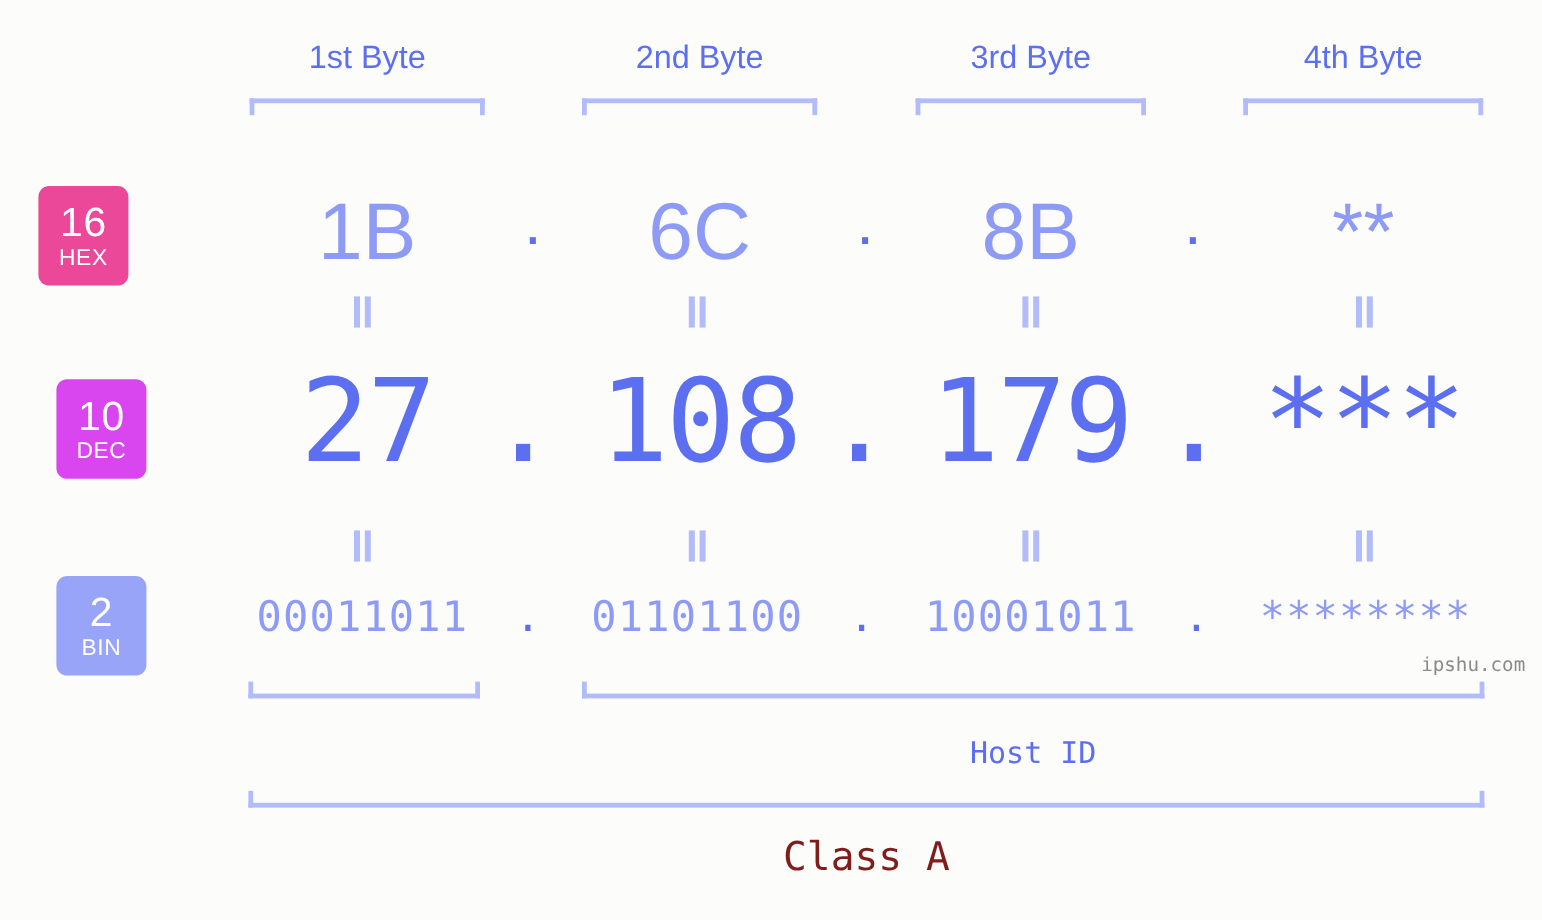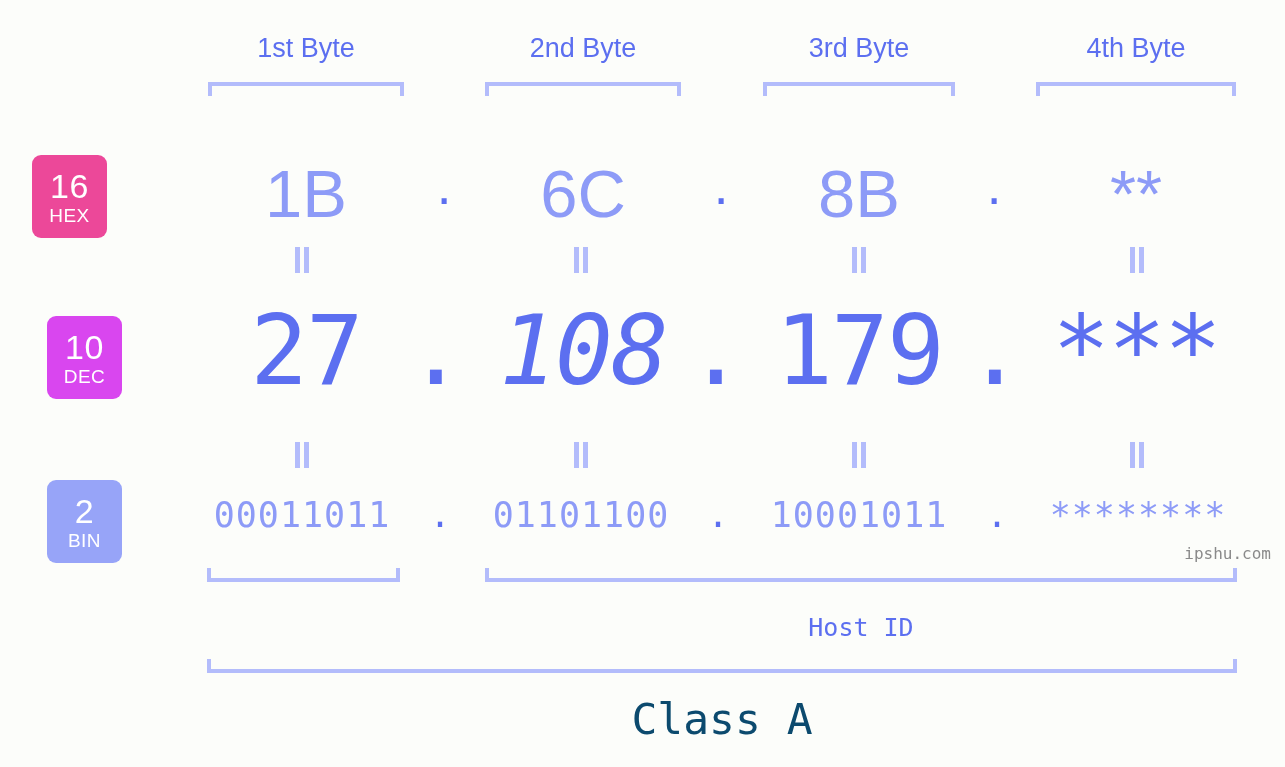--- a/index.html
+++ b/index.html
@@ -151,22 +151,22 @@
     position: absolute;
     font-family: "DejaVu Sans Mono", monospace;
     font-size: 25px;
     color: #5c6ff0;
     text-align: center;
     white-space: nowrap;
   }
   .classlabel {
     position: absolute;
     font-family: "DejaVu Sans Mono", monospace;
-    font-size: 43px;
-    color: #0c4a6e;
+    font-size: 33px;
+    color: #7f1d1d;
     text-align: center;
     white-space: nowrap;
   }
 
   .watermark {
     position: absolute;
     right: 14px;
     bottom: 22px;
     font-family: "DejaVu Sans Mono", monospace;
     font-size: 16px;
@@ -233,21 +233,21 @@
       <i class="b"></i>
   </div>
   <div class="eqmark" style="left:1128px; top:247px;">
     <i class="a"></i>
       <i class="b"></i>
   </div>
 
   <div class="dec-row">
     <div class="octet" style="left:208px; width:196px;">27</div>
     <div class="sep" style="left:396px; width:80px;">.</div>
-    <div class="octet" style="left:485px; width:196px;font-style:italic;">108</div>
+    <div class="octet" style="left:485px; width:196px;">108</div>
     <div class="sep" style="left:676px; width:80px;">.</div>
     <div class="octet" style="left:763px; width:192px;">179</div>
     <div class="sep" style="left:955px; width:80px;">.</div>
     <div class="octet" style="left:1036px; width:200px;">***</div>
   </div>
 
   <div class="eqmark" style="left:293px; top:442px;">
     <i class="a"></i>
       <i class="b"></i>
   </div>

